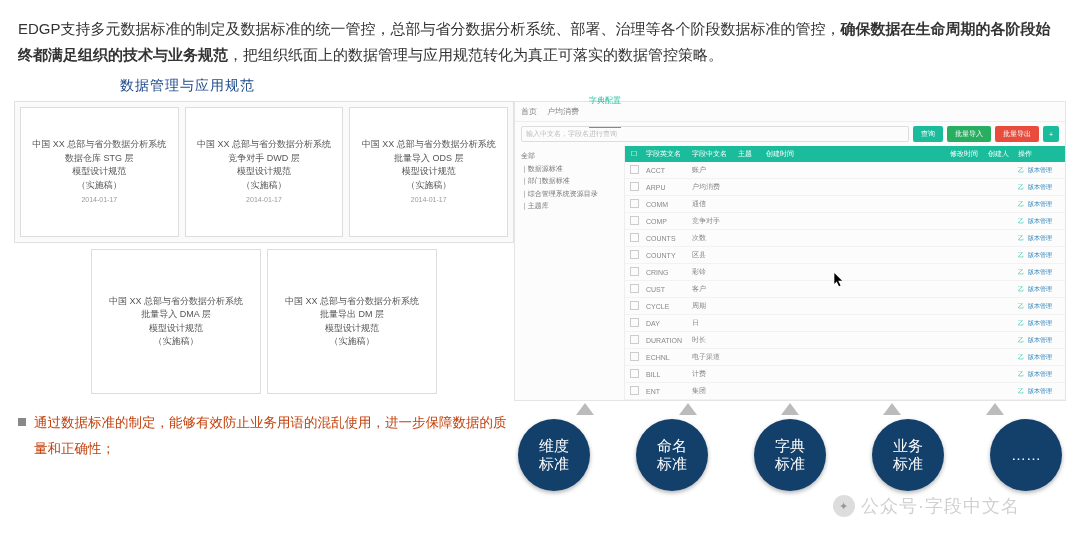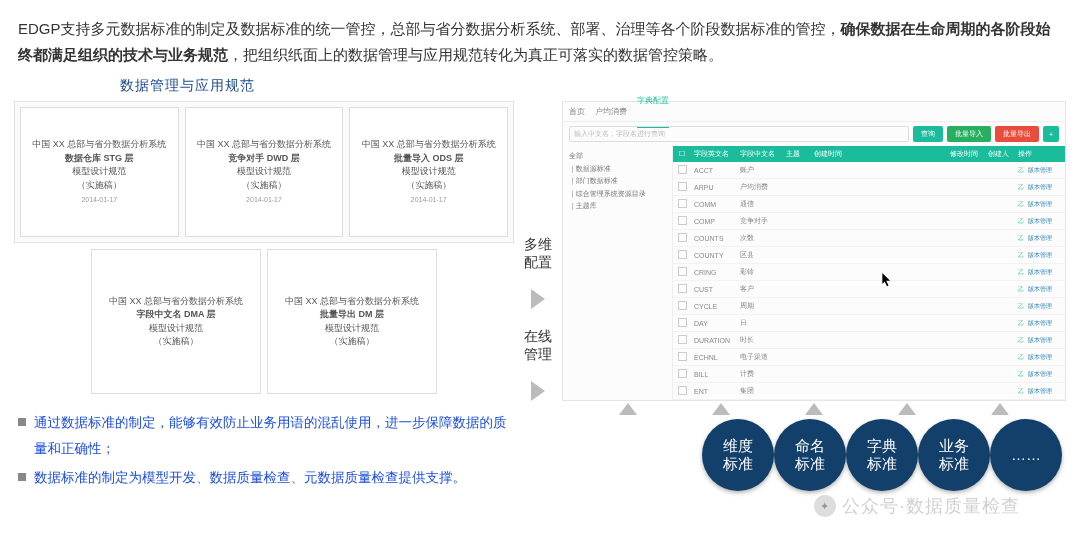--- a/index.html
+++ b/index.html
@@ -9,24 +9,24 @@
     .section-titles{display:flex;justify-content:space-between;padding:0 80px 0 120px;margin-top:2px}
     .section-title{color:#1E4A8C;font-size:14px;font-weight:400;letter-spacing:1px}
     .section-title.right{margin-right:100px}
     .main{display:flex;padding:6px 14px 0 14px}
     .left-col{width:500px;flex-shrink:0;display:flex;flex-direction:column;gap:6px}
     .docs-row{display:flex;gap:6px;border:1px solid #e0e0e0;padding:5px;background:#fafafa}
     .docs-row2{display:flex;gap:6px;padding:0 60px;justify-content:center}
     .doc-card{flex:1;background:#fff;border:1px solid #ddd;height:130px;display:flex;flex-direction:column;justify-content:center;font-size:9px;line-height:1.5;text-align:center;color:#555;}
     .doc-card.small{height:145px;width:170px;flex:none}
     .doc-line1{font-size:9px}
-    .doc-line2{font-weight:700}
+    .doc-line2{font-weight:400}
     .doc-date{font-size:7px;margin-top:3px;color:#999}
     .bullets{margin-top:10px;padding-left:4px}
-    .bullet{display:flex;align-items:flex-start;gap:8px;font-size:13.5px;line-height:1.9;color:#1d4ed8;margin-bottom:4px}
+    .bullet{display:flex;align-items:flex-start;gap:8px;font-size:13.5px;line-height:1.9;color:#c2410c;margin-bottom:4px}
     .sq{width:8px;height:8px;background:#888;margin-top:8px;flex-shrink:0}
     .mid-col{width:48px;display:flex;flex-direction:column;align-items:center;justify-content:center;gap:18px;padding-top:40px}
     .mid-label{font-size:14px;color:#333;writing-mode:horizontal-tb;text-align:center;line-height:1.3;font-weight:500}
     .arrow-r{width:0;height:0;border-top:10px solid transparent;border-bottom:10px solid transparent;border-left:14px solid #bbb}
     .right-col{flex:1;display:flex;flex-direction:column;position:relative}
     .app-shot{border:1px solid #e5e5e5;background:#fcfcfc;height:300px;display:flex;flex-direction:column;font-size:8px;color:#666}
     .app-top{height:20px;border-bottom:1px solid #eee;display:flex;align-items:center;padding:0 6px;gap:10px}
     .tab{font-size:8px;color:#888}
     .tab.act{color:#1abc9c;border-bottom:2px solid #1abc9c;padding-bottom:20px}
     .app-bar{height:24px;display:flex;align-items:center;padding:0 6px;gap:4px}
@@ -41,21 +41,21 @@
     .gcell{padding:0 3px;overflow:hidden;white-space:nowrap}
     .c-cb{width:18px;text-align:center}.c-en{width:46px}.c-cn{width:46px}.c-t{width:28px}.c-d{flex:1}.c-m{width:38px}.c-p{width:30px}.c-op{width:50px}
     .grid-row{height:17px;display:flex;align-items:center;border-bottom:1px solid #f2f2f2;font-size:7px;color:#888}
     .grid-row .c-cb::before{content:"";display:inline-block;width:7px;height:7px;border:1px solid #ccc}
     .op-edit{color:#1abc9c;font-size:6px}
     .op-link{color:#2980b9;font-size:6px;margin-left:2px}
     .pointer{position:absolute;left:320px;top:172px;width:10px;height:14px}
     .pointer svg{width:100%;height:100%}
     .arrows-up{display:flex;justify-content:space-around;padding:2px 20px 0 20px}
     .arr-up{width:0;height:0;border-left:9px solid transparent;border-right:9px solid transparent;border-bottom:12px solid #bbb}
-    .circles{display:flex;justify-content:flex-end;padding:4px 4px 0 4px}
+    .circles{display:flex;justify-content:space-between;padding:4px 4px 0 4px}
     .circle{width:72px;height:72px;border-radius:50%;background:#12406b;color:#fff;display:flex;align-items:center;justify-content:center;font-size:15px;text-align:center;line-height:1.2;box-shadow:0 2px 4px rgba(0,0,0,.3)}
     .watermark{position:absolute;right:60px;bottom:20px;font-size:18px;color:rgba(120,120,120,.35);letter-spacing:1px;display:flex;align-items:center;gap:6px}
     .wm-ico{width:22px;height:22px;border-radius:50%;background:rgba(120,120,120,.25);display:flex;align-items:center;justify-content:center;font-size:11px;color:rgba(80,80,80,.5)}
   </style>
 </head>
 <body>
 
 <div class="top-text">
   <span>EDGP支持多元数据标准的制定及数据标准的统一管控，总部与省分数据分析系统、部署、治理等各个阶段数据标准的管控，</span><span class="inline-bold">确保数据在生命周期的各阶段始终都满足组织的技术与业务规范</span><span>，把组织纸面上的数据管理与应用规范转化为真正可落实的数据管控策略。</span>
 </div>
@@ -85,51 +85,39 @@
           <div class="doc-line1">中国 XX 总部与省分数据分析系统</div>
           <div class="doc-line2">批量导入 ODS 层</div>
           <div>模型设计规范</div>
           <div>（实施稿）</div>
           <div class="doc-date">2014-01-17</div>
         </div>
     </div>
     <div class="docs-row2">
       <div class="doc-card small">
           <div class="doc-line1">中国 XX 总部与省分数据分析系统</div>
-          <div class="doc-line2">字段中文名 DMA 层</div>
+          <div class="doc-line2">批量导入 DMA 层</div>
           <div>模型设计规范</div>
           <div>（实施稿）</div>
         </div>
       <div class="doc-card small">
           <div class="doc-line1">中国 XX 总部与省分数据分析系统</div>
           <div class="doc-line2">批量导出 DM 层</div>
           <div>模型设计规范</div>
           <div>（实施稿）</div>
         </div>
     </div>
     <div class="bullets">
       <div class="bullet">
           <div class="sq"></div>
           <div>通过数据标准的制定，能够有效防止业务用语的混乱使用，进一步保障数据的质量和正确性；</div>
         </div>
-      <div class="bullet">
-          <div class="sq"></div>
-          <div>数据标准的制定为模型开发、数据质量检查、元数据质量检查提供支撑。</div>
-        </div>
     </div>
   </div>
 
-  <div class="mid-col">
-    <div class="mid-label" style="white-space:pre-line">多维
-配置</div>
-    <div class="arrow-r"></div>
-    <div class="mid-label" style="white-space:pre-line">在线
-管理</div>
-    <div class="arrow-r"></div>
-  </div>
 
   <div class="right-col">
     <div class="app-shot">
       <div class="app-top">
         <span class="tab">首页</span>
         <span class="tab">户均消费</span>
         <span class="tab act">字典配置</span>
       </div>
       <div class="app-bar">
         <div class="search-box">输入中文名，字段名进行查询</div>
@@ -321,14 +309,14 @@
 标准</div>
       <div class="circle" style="white-space:pre-line">业务
 标准</div>
       <div class="circle" style="white-space:pre-line">……</div>
     </div>
   </div>
 </div>
 
 <div class="watermark">
   <span class="wm-ico">✦</span>
-  <span>公众号·数据质量检查</span>
+  <span>公众号·字段中文名</span>
 </div>
 
 </body></html>

